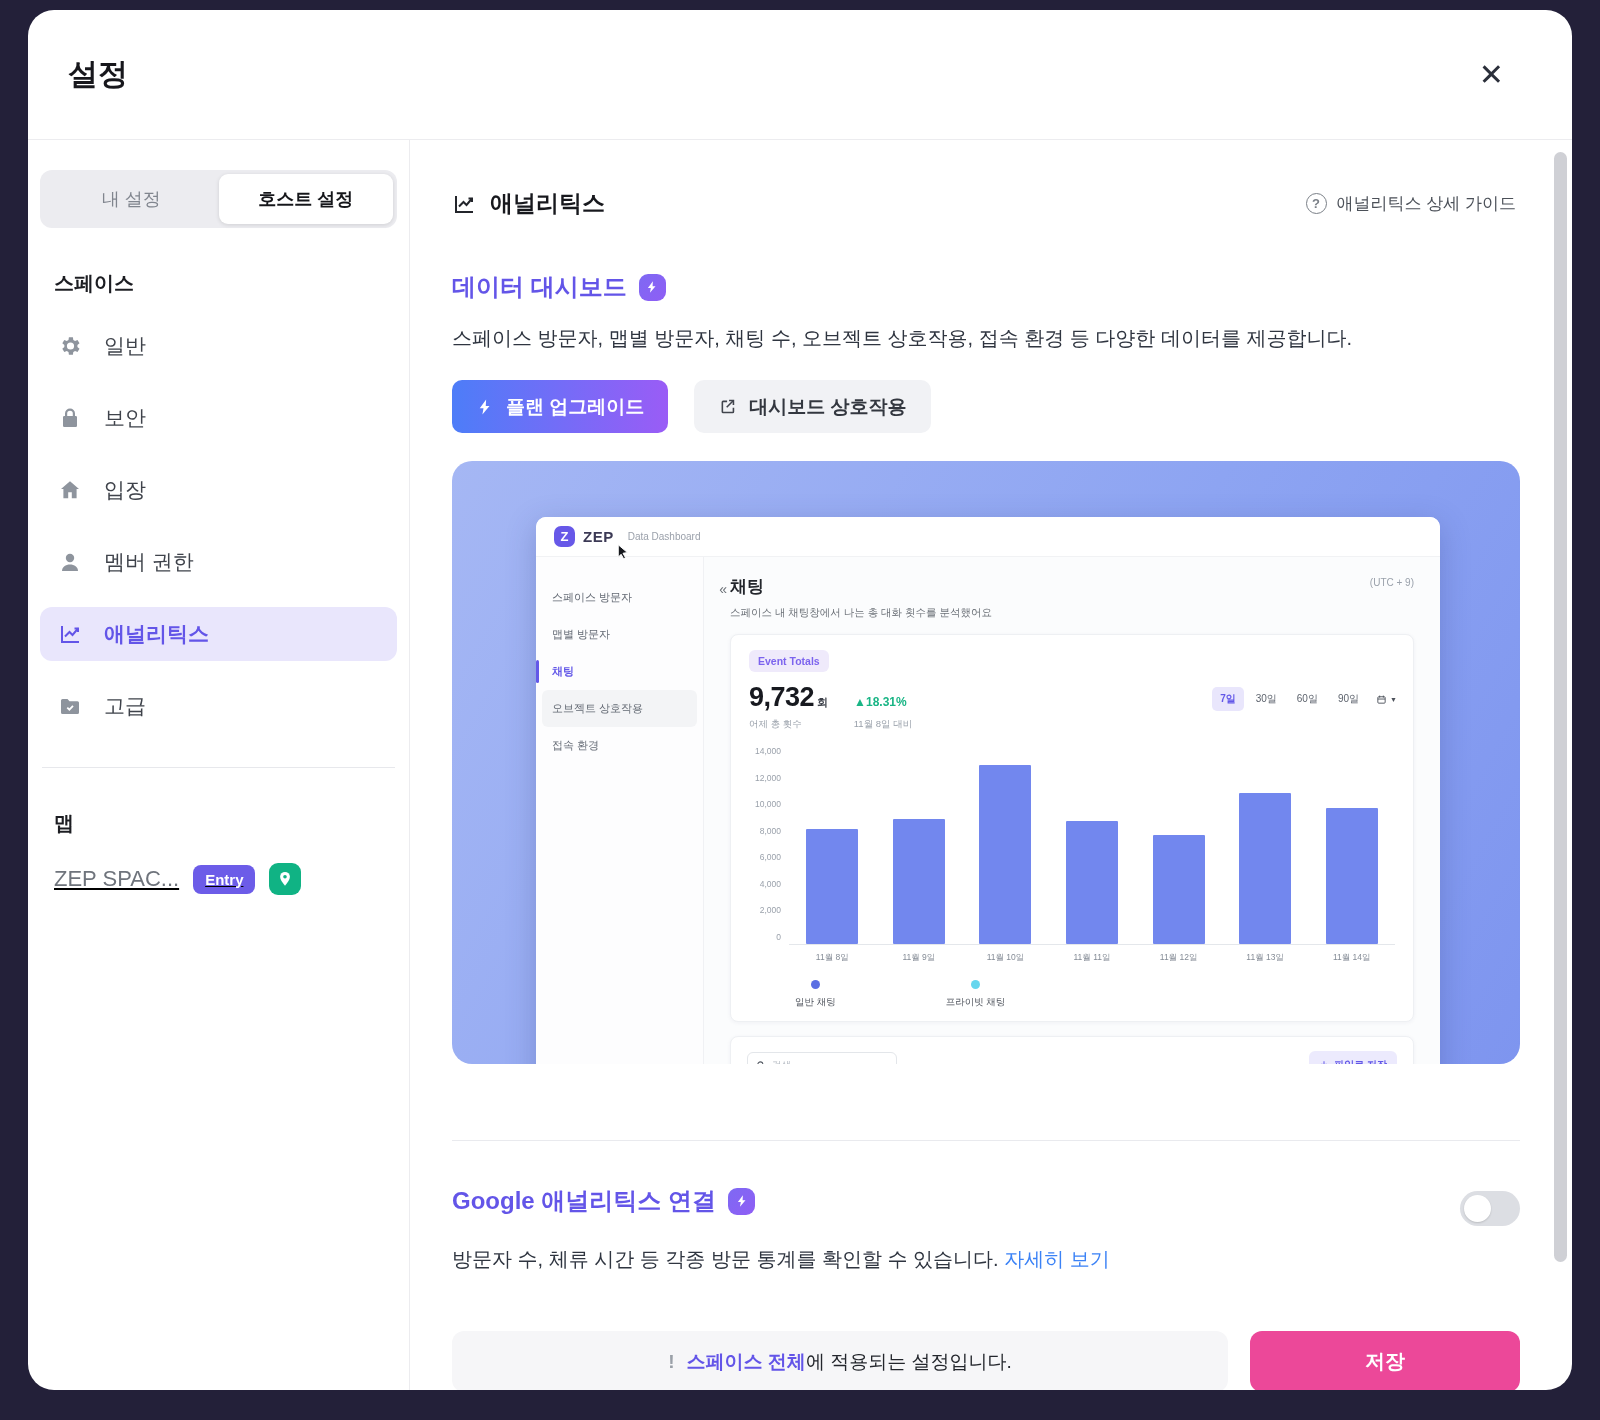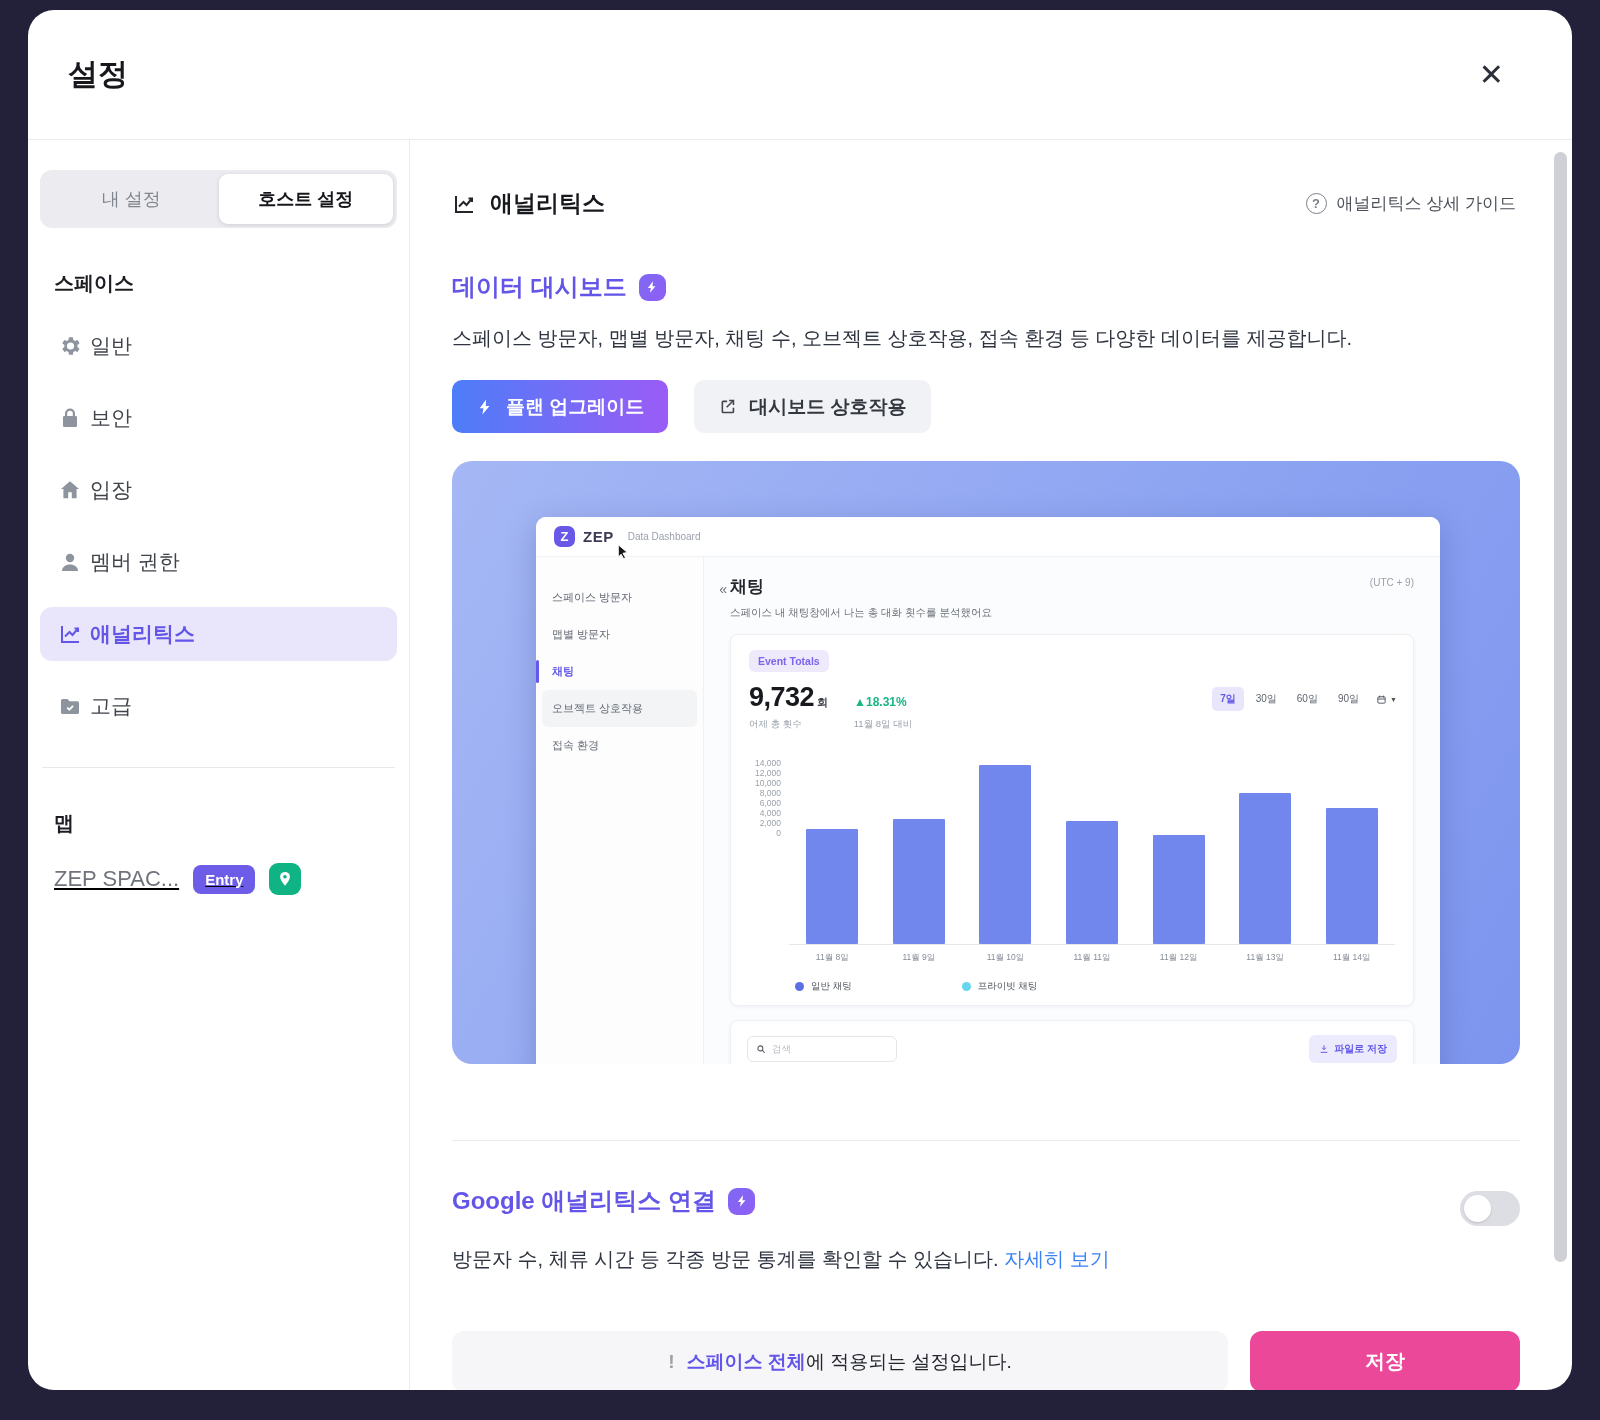--- a/index.html
+++ b/index.html
@@ -12,21 +12,21 @@
 .close-btn{font-size:30px;color:#2b2f3a;cursor:pointer;line-height:1;font-weight:400;}
 .body{flex:1;display:flex;min-height:0;position:relative;}
 
 .sidebar{flex:0 0 382px;border-right:1px solid #ececef;padding:30px 12px 0 12px;}
 .tab-switch{background:#ececf0;border-radius:12px;height:58px;display:flex;padding:4px;}
 .tab{flex:1;display:flex;align-items:center;justify-content:center;font-size:18px;border-radius:9px;cursor:pointer;}
 .tab.inactive{color:#80858e;font-weight:500;}
 .tab.active{background:#fff;color:#15161a;font-weight:700;box-shadow:0 1px 4px rgba(0,0,0,.12);}
 .side-section{font-size:20px;font-weight:700;color:#1c1d22;margin:42px 14px 22px 14px;}
 .menu{display:flex;flex-direction:column;gap:18px;}
-.menu-item{display:flex;align-items:center;gap:8px;height:54px;padding:0 18px;border-radius:12px;cursor:pointer;}
+.menu-item{display:flex;align-items:center;gap:22px;height:54px;padding:0 18px;border-radius:12px;cursor:pointer;}
 .menu-item .mi-icon{width:24px;height:24px;color:#8e949d;flex:0 0 24px;}
 .menu-item .mi-label{font-size:21px;color:#3f434b;font-weight:500;}
 .menu-item.active{background:#e9e6fc;}
 .menu-item.active .mi-icon{color:#6355e8;}
 .menu-item.active .mi-label{color:#6355e8;font-weight:700;}
 .side-divider{height:1px;background:#e7e8ec;margin:34px 2px 0 2px;}
 .map-row{display:flex;align-items:center;gap:14px;margin:26px 14px 0 14px;text-decoration:underline;}
 .map-name{font-size:22px;color:#6f747c;font-weight:500;}
 .entry-badge{background:#6c5ce8;color:#fff;font-size:15px;font-weight:600;border-radius:8px;padding:6px 12px;}
 .pin-badge{width:32px;height:32px;background:#10b384;border-radius:9px;display:flex;align-items:center;justify-content:center;}
@@ -79,30 +79,30 @@
 .stat-delta{font-size:12px;font-weight:700;color:#19b585;padding-bottom:4px;}
 .caption-row{display:flex;gap:52px;margin-top:5px;}
 .caption{font-size:9.5px;color:#9aa1ab;}
 .range-row{position:absolute;right:16px;top:52px;display:flex;align-items:center;gap:4px;}
 .range-btn{font-size:10px;color:#5d636d;padding:5px 8px;border-radius:5px;cursor:pointer;}
 .range-btn.active{background:#e9e6fc;color:#6358e8;font-weight:700;}
 .cal-btn{display:flex;align-items:center;gap:3px;margin-left:5px;color:#4c515a;cursor:pointer;}
 .cal-btn svg{width:11px;height:11px;}
 .cal-caret{font-size:7px;color:#4c515a;}
 .mini-chart{display:flex;margin-top:18px;}
-.y-axis{width:40px;display:flex;flex-direction:column;height:196px;padding-right:8px;margin-top:12px;}
+.y-axis{width:40px;display:flex;flex-direction:column;justify-content:space-between;height:196px;padding-right:8px;}
 .y-tick{font-size:8.5px;color:#9aa1ab;text-align:right;transform:translateY(-3px);}
 .plot-wrap{flex:1;min-width:0;}
 .plot{display:flex;align-items:flex-end;height:196px;border-bottom:1px solid #e4e7eb;}
 .bar-col{flex:1;display:flex;justify-content:center;}
 .bar{width:60%;background:#7287ee;border-radius:1px;}
 .x-labels{display:flex;margin-top:7px;}
 .x-label{flex:1;text-align:center;font-size:8.5px;color:#858c96;}
 .legend-row{display:flex;gap:110px;margin-top:16px;padding-left:46px;}
-.legend-item{display:flex;align-items:center;gap:7px;font-size:9.5px;color:#4c515a;}
+.legend-item{display:flex;align-items:center;gap:7px;font-size:9.5px;color:#4c515a;flex-direction:column;}
 .legend-dot{width:9px;height:9px;border-radius:50%;}
 .table-card{margin-top:14px;padding:14px 16px;}
 .table-top{display:flex;align-items:center;justify-content:space-between;}
 .pv-search{display:flex;align-items:center;gap:6px;width:150px;height:26px;border:1px solid #e3e6ea;border-radius:6px;padding:0 8px;background:#fff;}
 .pv-search svg{width:10px;height:10px;color:#555b64;}
 .pv-search .ph{font-size:9.5px;color:#b6bcc4;}
 .file-save-btn{display:flex;align-items:center;gap:5px;background:#eceafd;color:#6358e8;font-size:10px;font-weight:600;border-radius:6px;padding:7px 10px;cursor:pointer;}
 .file-save-btn svg{width:10px;height:10px;}
 
 .h-divider{height:1px;background:#e9eaee;margin-top:76px;width:1068px;}

